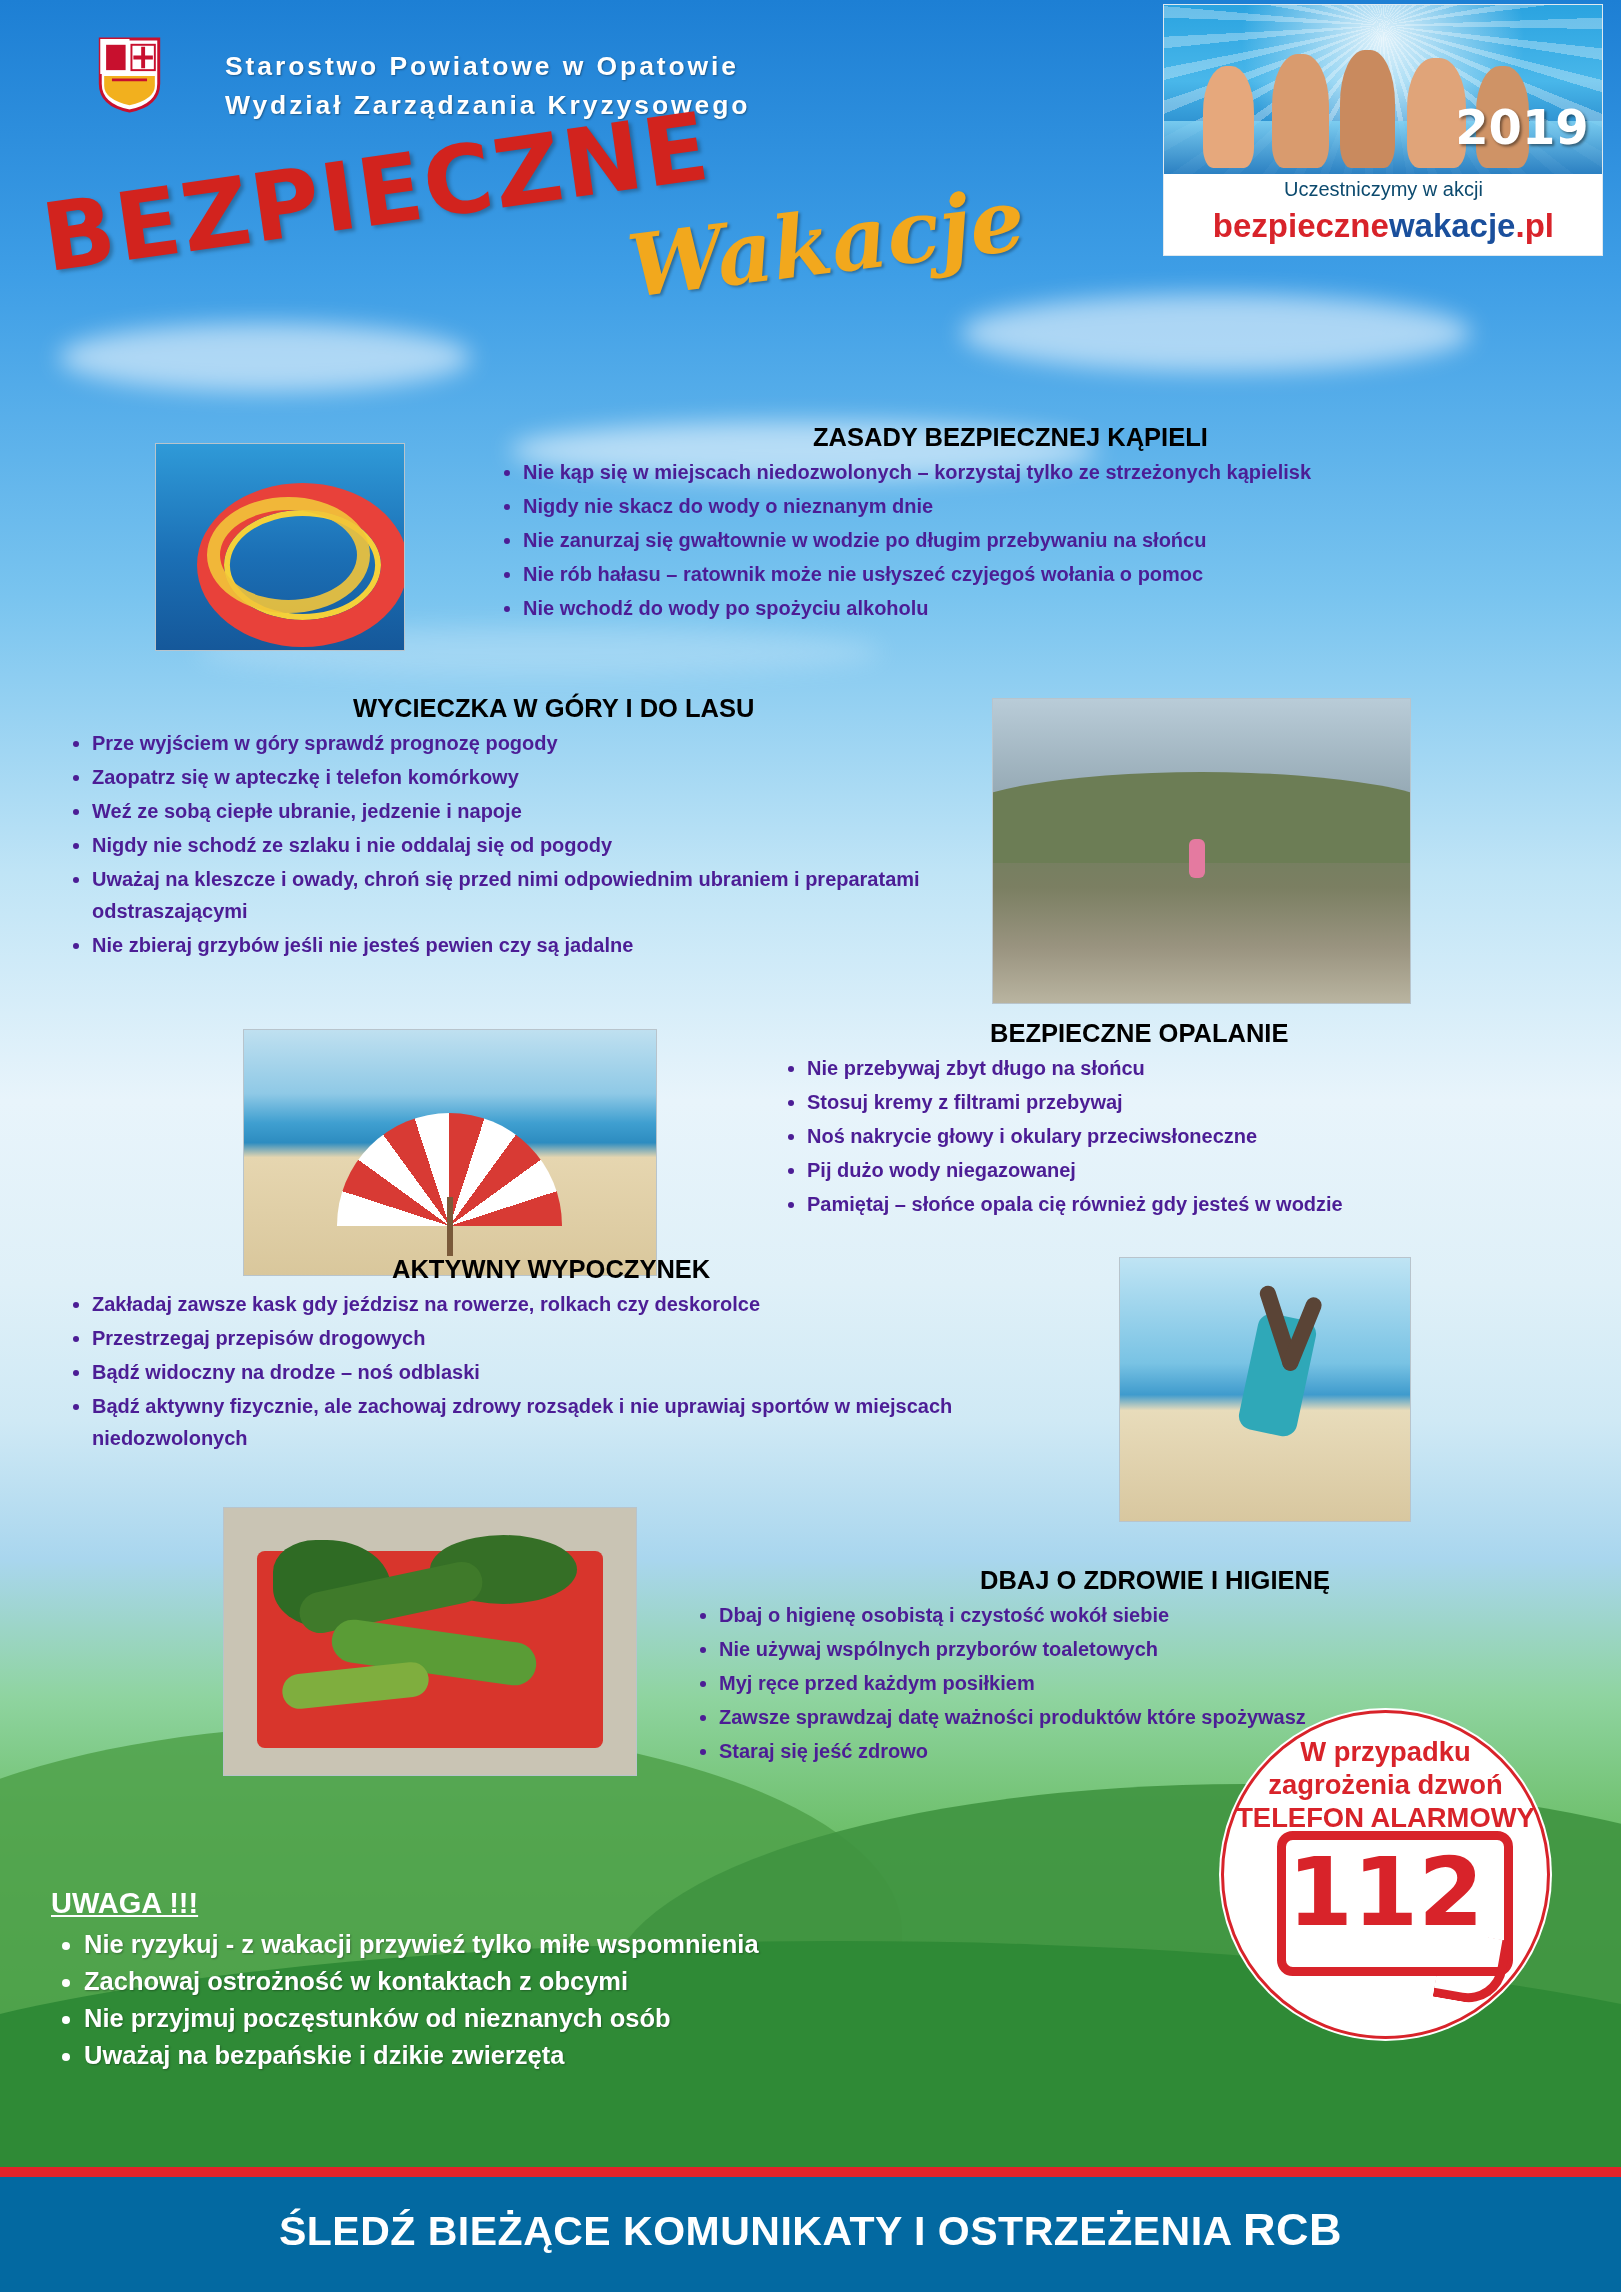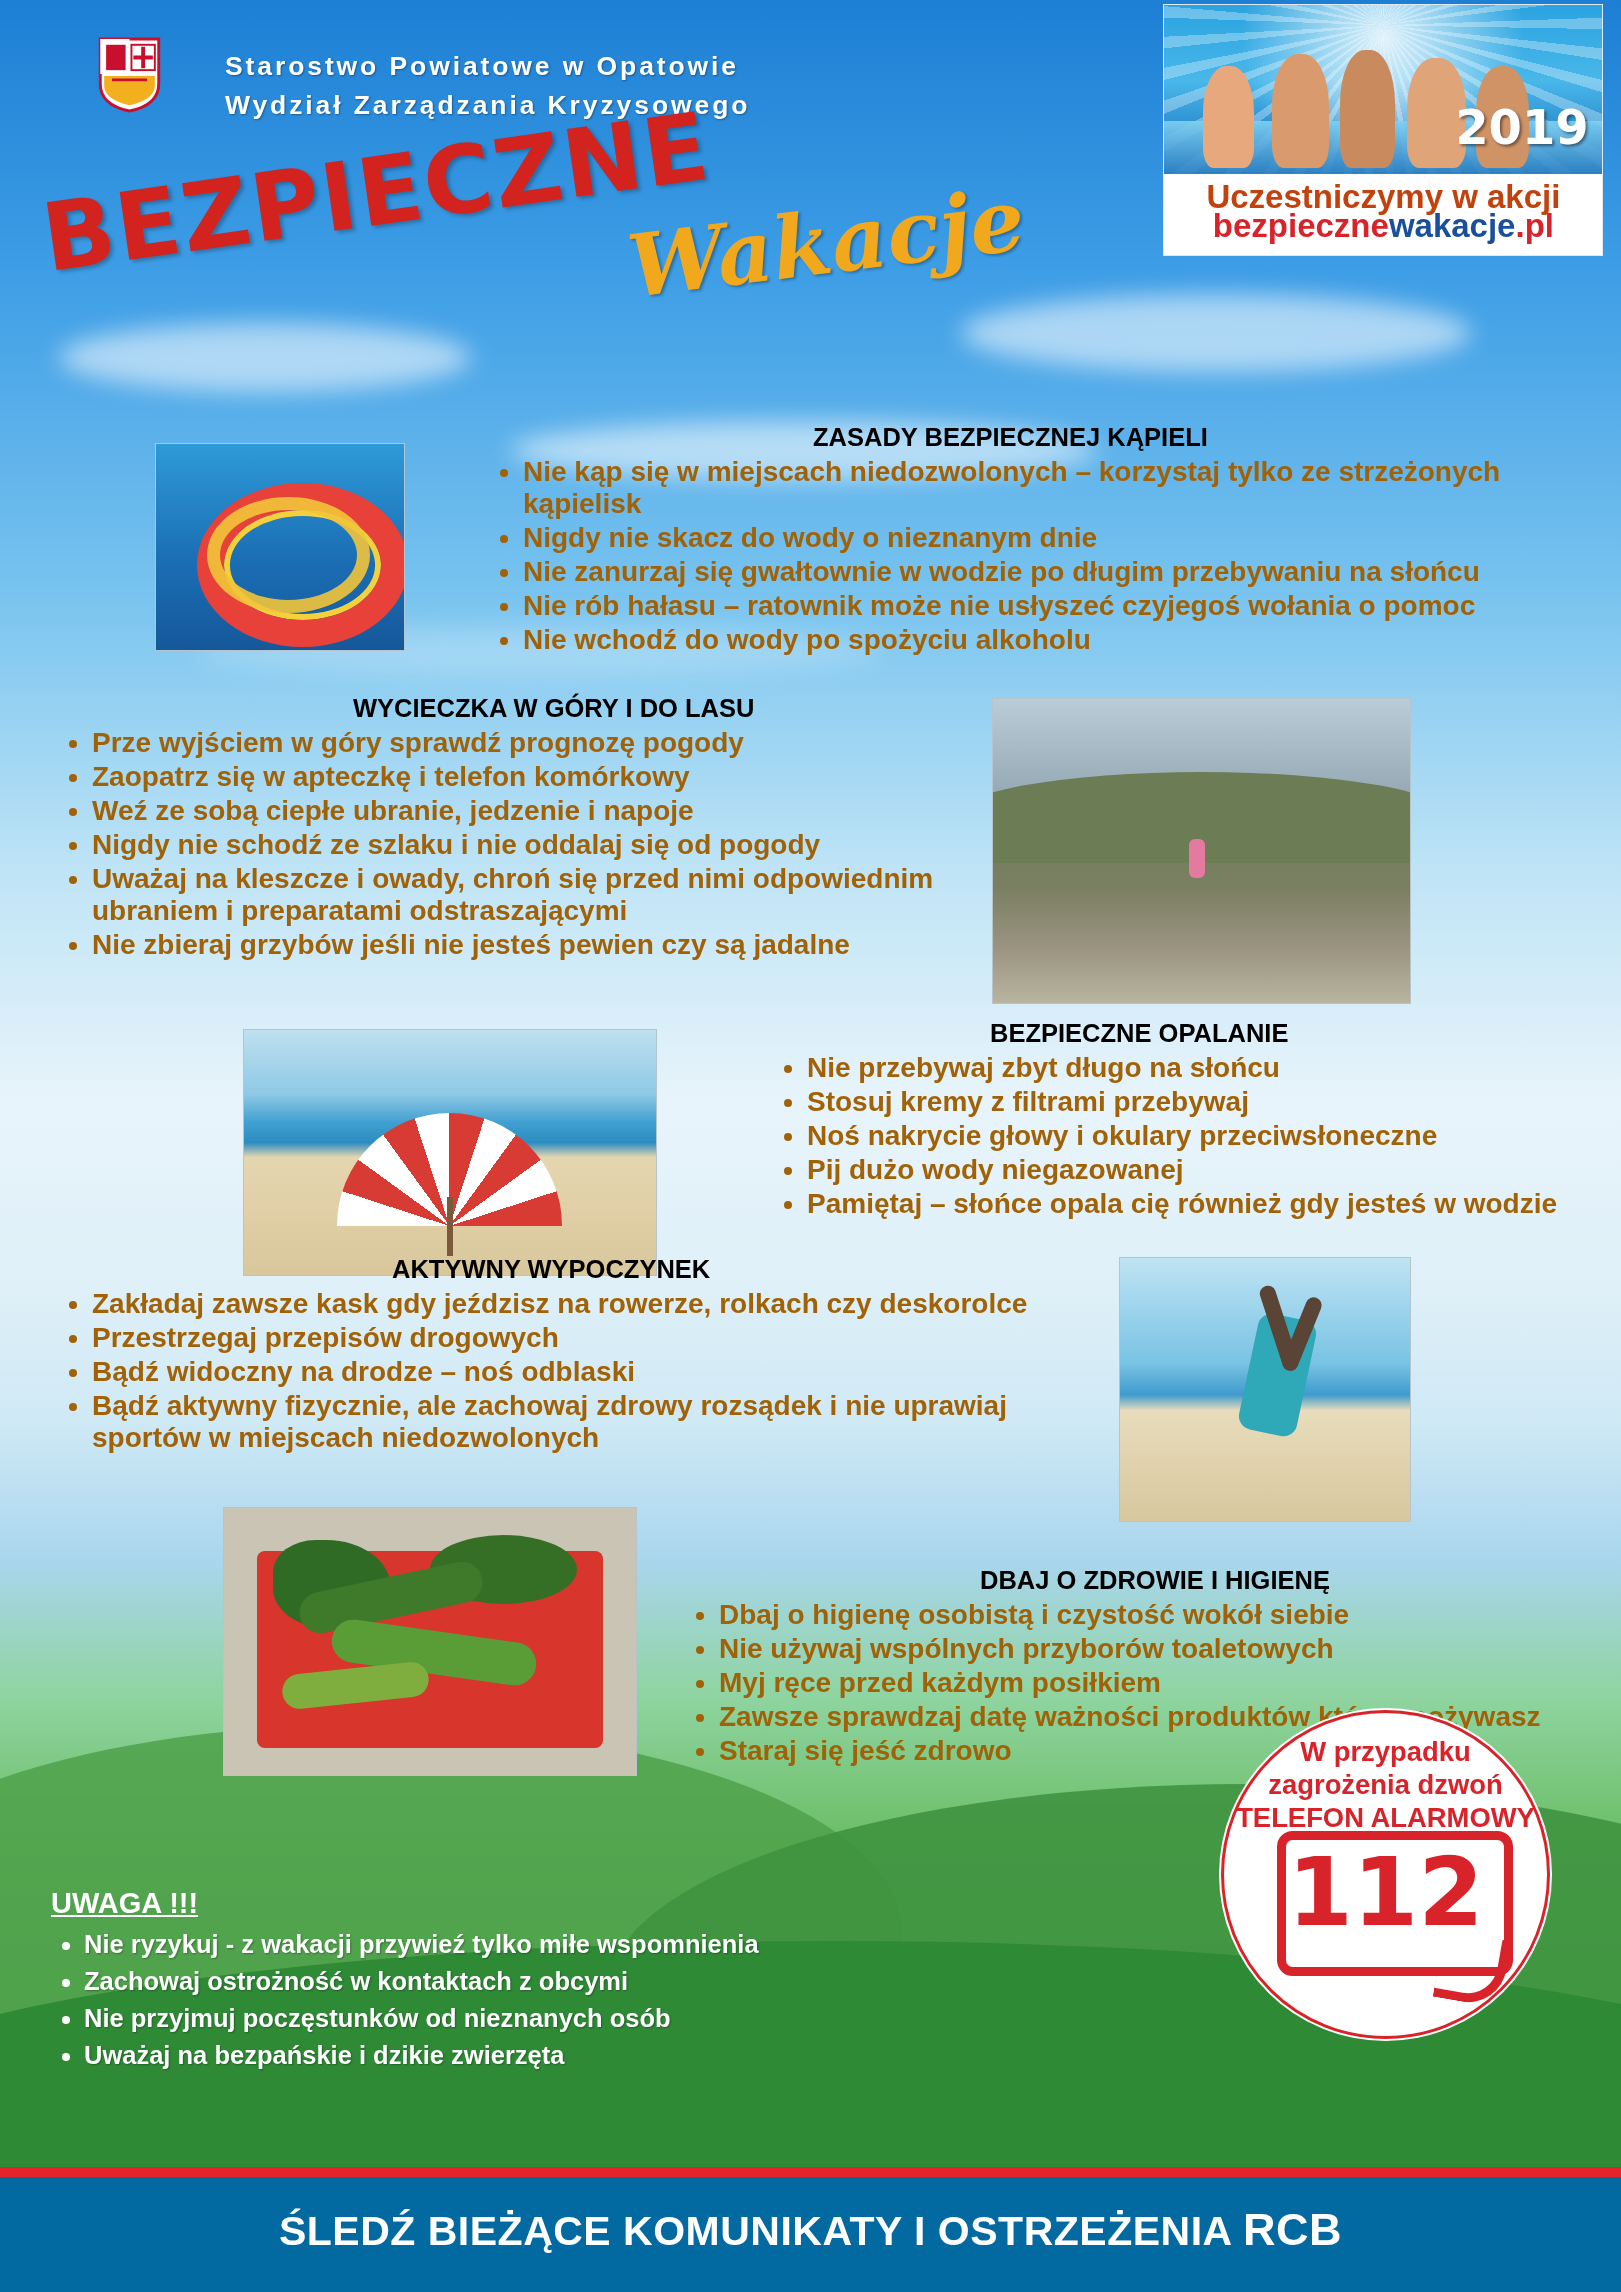--- a/index.html
+++ b/index.html
@@ -24,36 +24,36 @@
   .banner .photo{position:absolute;left:0;top:0;width:100%;height:169px;
     background:
       radial-gradient(circle at 50% 20%,rgba(255,255,255,.85) 0%,rgba(255,255,255,0) 55%),
       repeating-conic-gradient(from 0deg at 50% 12%,rgba(255,255,255,.30) 0deg 3deg,rgba(255,255,255,0) 3deg 8deg),
       linear-gradient(to bottom,#2aa3e0 0%,#49b7ea 45%,#2f93d2 70%,#1d6fae 100%);
   }
   .banner .water{position:absolute;left:0;top:116px;width:100%;height:53px;background:linear-gradient(to bottom,#7fd0f2,#2d82c4);opacity:.9;}
   .silh{position:absolute;bottom:5.9px;border-radius:45% 45% 20% 20%;}
   .yearbox{position:absolute;right:13.7px;top:94px;color:#fff;font-size:48px;font-weight:bold;font-family:"DejaVu Sans",sans-serif;text-shadow:2px 2px 2.9px rgba(0,0,0,.45);}
   .banner .strip{position:absolute;left:0;top:169px;width:100%;height:81px;background:#fff;}
-  .strip .l1{position:absolute;left:0;top:3.9px;width:100%;text-align:center;color:#c2410c;font-size:33px;font-weight:bold;}
+  .strip .l1{position:absolute;left:0;top:3.9px;width:100%;text-align:center;color:#0c4a6e;font-size:20px;font-weight:normal;}
   .strip .l2{position:absolute;left:0;top:33px;width:100%;text-align:center;font-size:33px;font-weight:bold;color:#1a4f9c;}
   .strip .l2 b{color:#d8232a;}
   .strip .l2 i{font-style:normal;color:#1a4f9c;}
 
   
   .title-bez{position:absolute;left:51px;top:184px;font-family:"DejaVu Sans",sans-serif;font-weight:bold;font-size:94px;color:#d2231e;
     transform:rotate(-8deg);transform-origin:left bottom;letter-spacing:2px;
     text-shadow:2.9px 2.9px 3.9px rgba(0,0,0,.25);}
   .title-wak{position:absolute;left:627px;top:192px;font-family:"DejaVu Serif",serif;font-style:italic;font-weight:bold;font-size:86px;
     color:#f2a81d;transform:rotate(-7deg);text-shadow:2px 2px 2.9px rgba(0,0,0,.3);}
 
   
   .sec-title{font-weight:bold;font-size:25.5px;color:#000;}
   ul.bullets{margin:3.9px 0 0 0;padding-left:33px;}
-  ul.bullets li{font-size:28px;line-height:32px;font-weight:bold;color:#a16207;margin-bottom:2px;}
+  ul.bullets li{font-size:20px;line-height:32px;font-weight:bold;color:#4c1d95;margin-bottom:2px;}
   .photo-box{position:absolute;border:1px solid #b8c4cc;overflow:hidden;}
 
   
   .ph-ring{background:linear-gradient(to bottom,#2f9ad8,#1b6fb5 55%,#15589a);}
   .ring-o{position:absolute;left:41px;top:39px;width:157px;height:110px;border-radius:50%;
     border:27.4px solid #e8413a;box-shadow:inset 0 0 0 5.9px #f4d13a;}
   .ring-y{position:absolute;left:51px;top:53px;width:137px;height:90px;border-radius:50%;border:13.7px solid #f2c43a;opacity:.9;}
   .ph-mount{background:linear-gradient(to bottom,#9fb6c4 0%,#8fa6b3 22%,#6f7f5e 40%,#7b7f62 62%,#9a9480 82%,#b9b4a0 100%);}
   .mtop{position:absolute;left:0;top:0;width:100%;height:38%;background:linear-gradient(to bottom,#b9ccd8,#8ea2ad);}
   .mridge{position:absolute;left:-10%;top:24%;width:120%;height:30%;background:#6c7d55;border-radius:50% 50% 0 0;}

